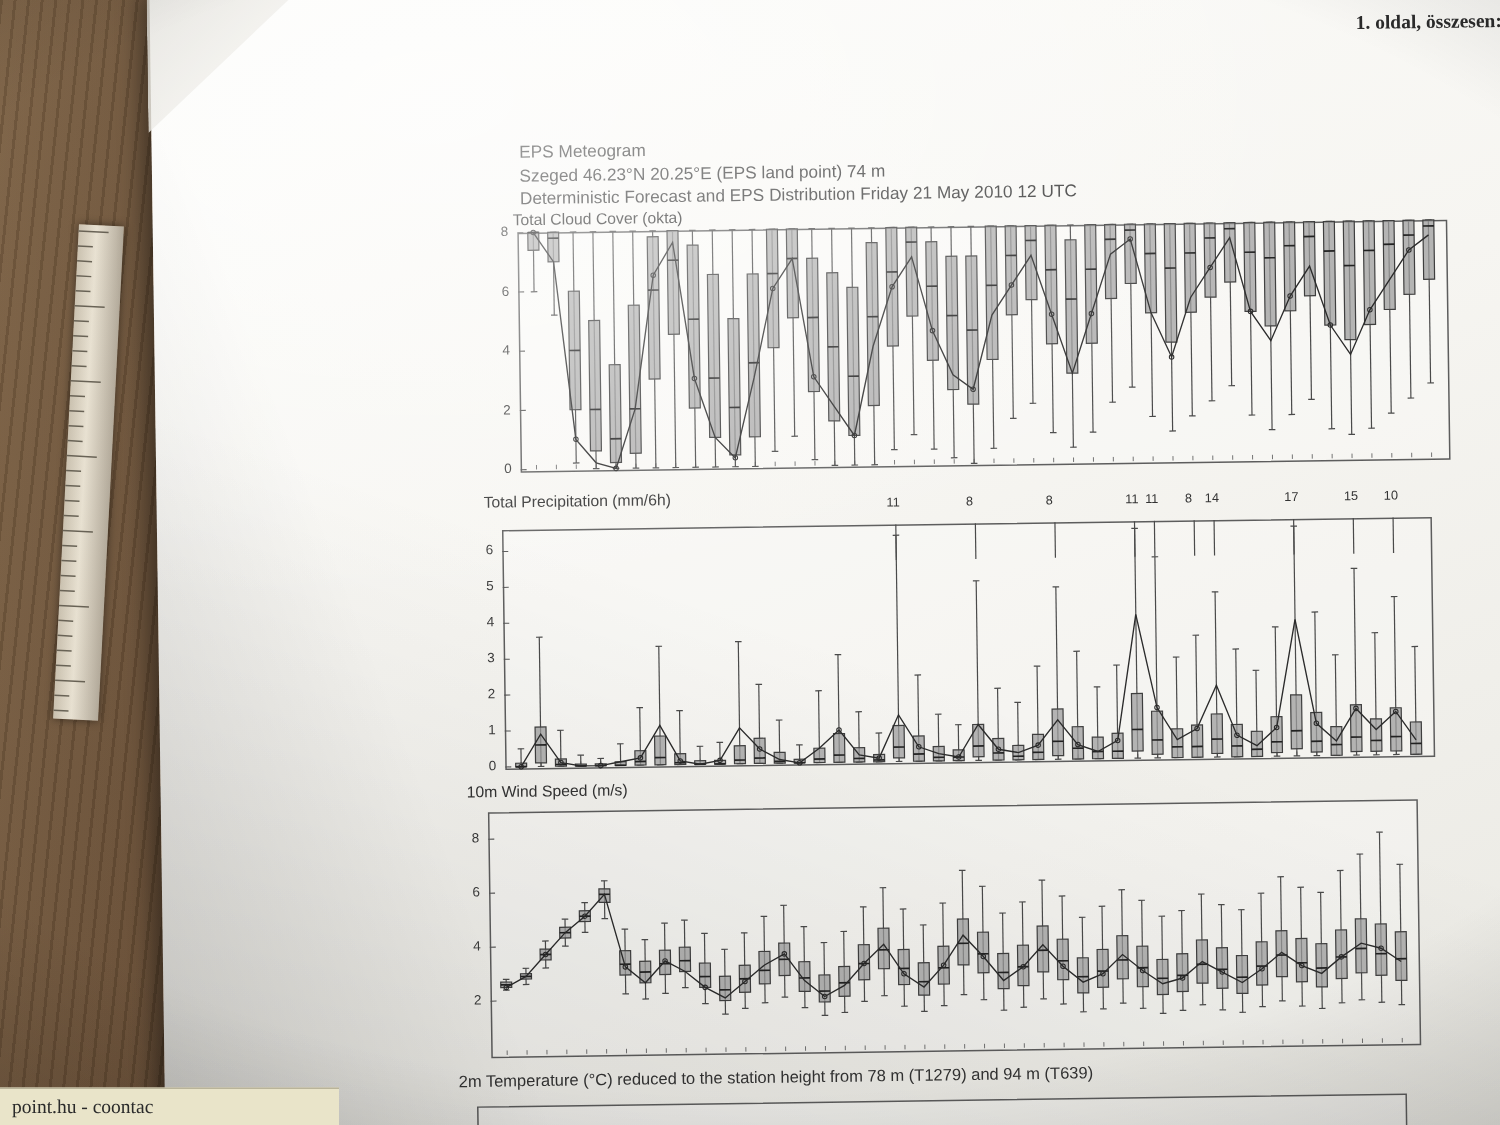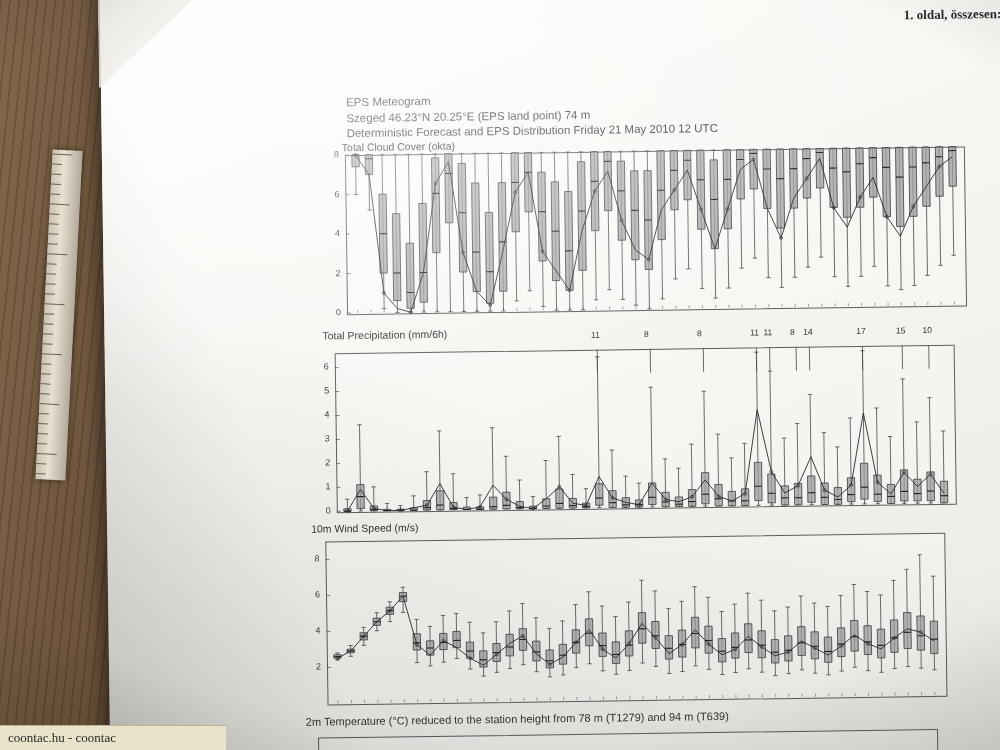--- a/index.html
+++ b/index.html
@@ -1399,14 +1399,14 @@
     </div>
 
   <div class="panel" style="left:0;top:0;">
     <div class="panel-title" style="left:196px;top:730px;font-size:11px;">2m Temperature  (°C) reduced to the station height from 78 m (T1279) and 94 m (T639)</div>
     <div class="plotbox" style="left:208px;top:752px;width:618px;height:40px;"></div>
   </div>
 
   <div id="sheet-shade"></div>
 </div>
 
-<div id="watermark">coontac.hu - coontac</div>
+<div id="watermark">point.hu - coontac</div>
 <div id="vignette"></div>
 
 </body></html>

